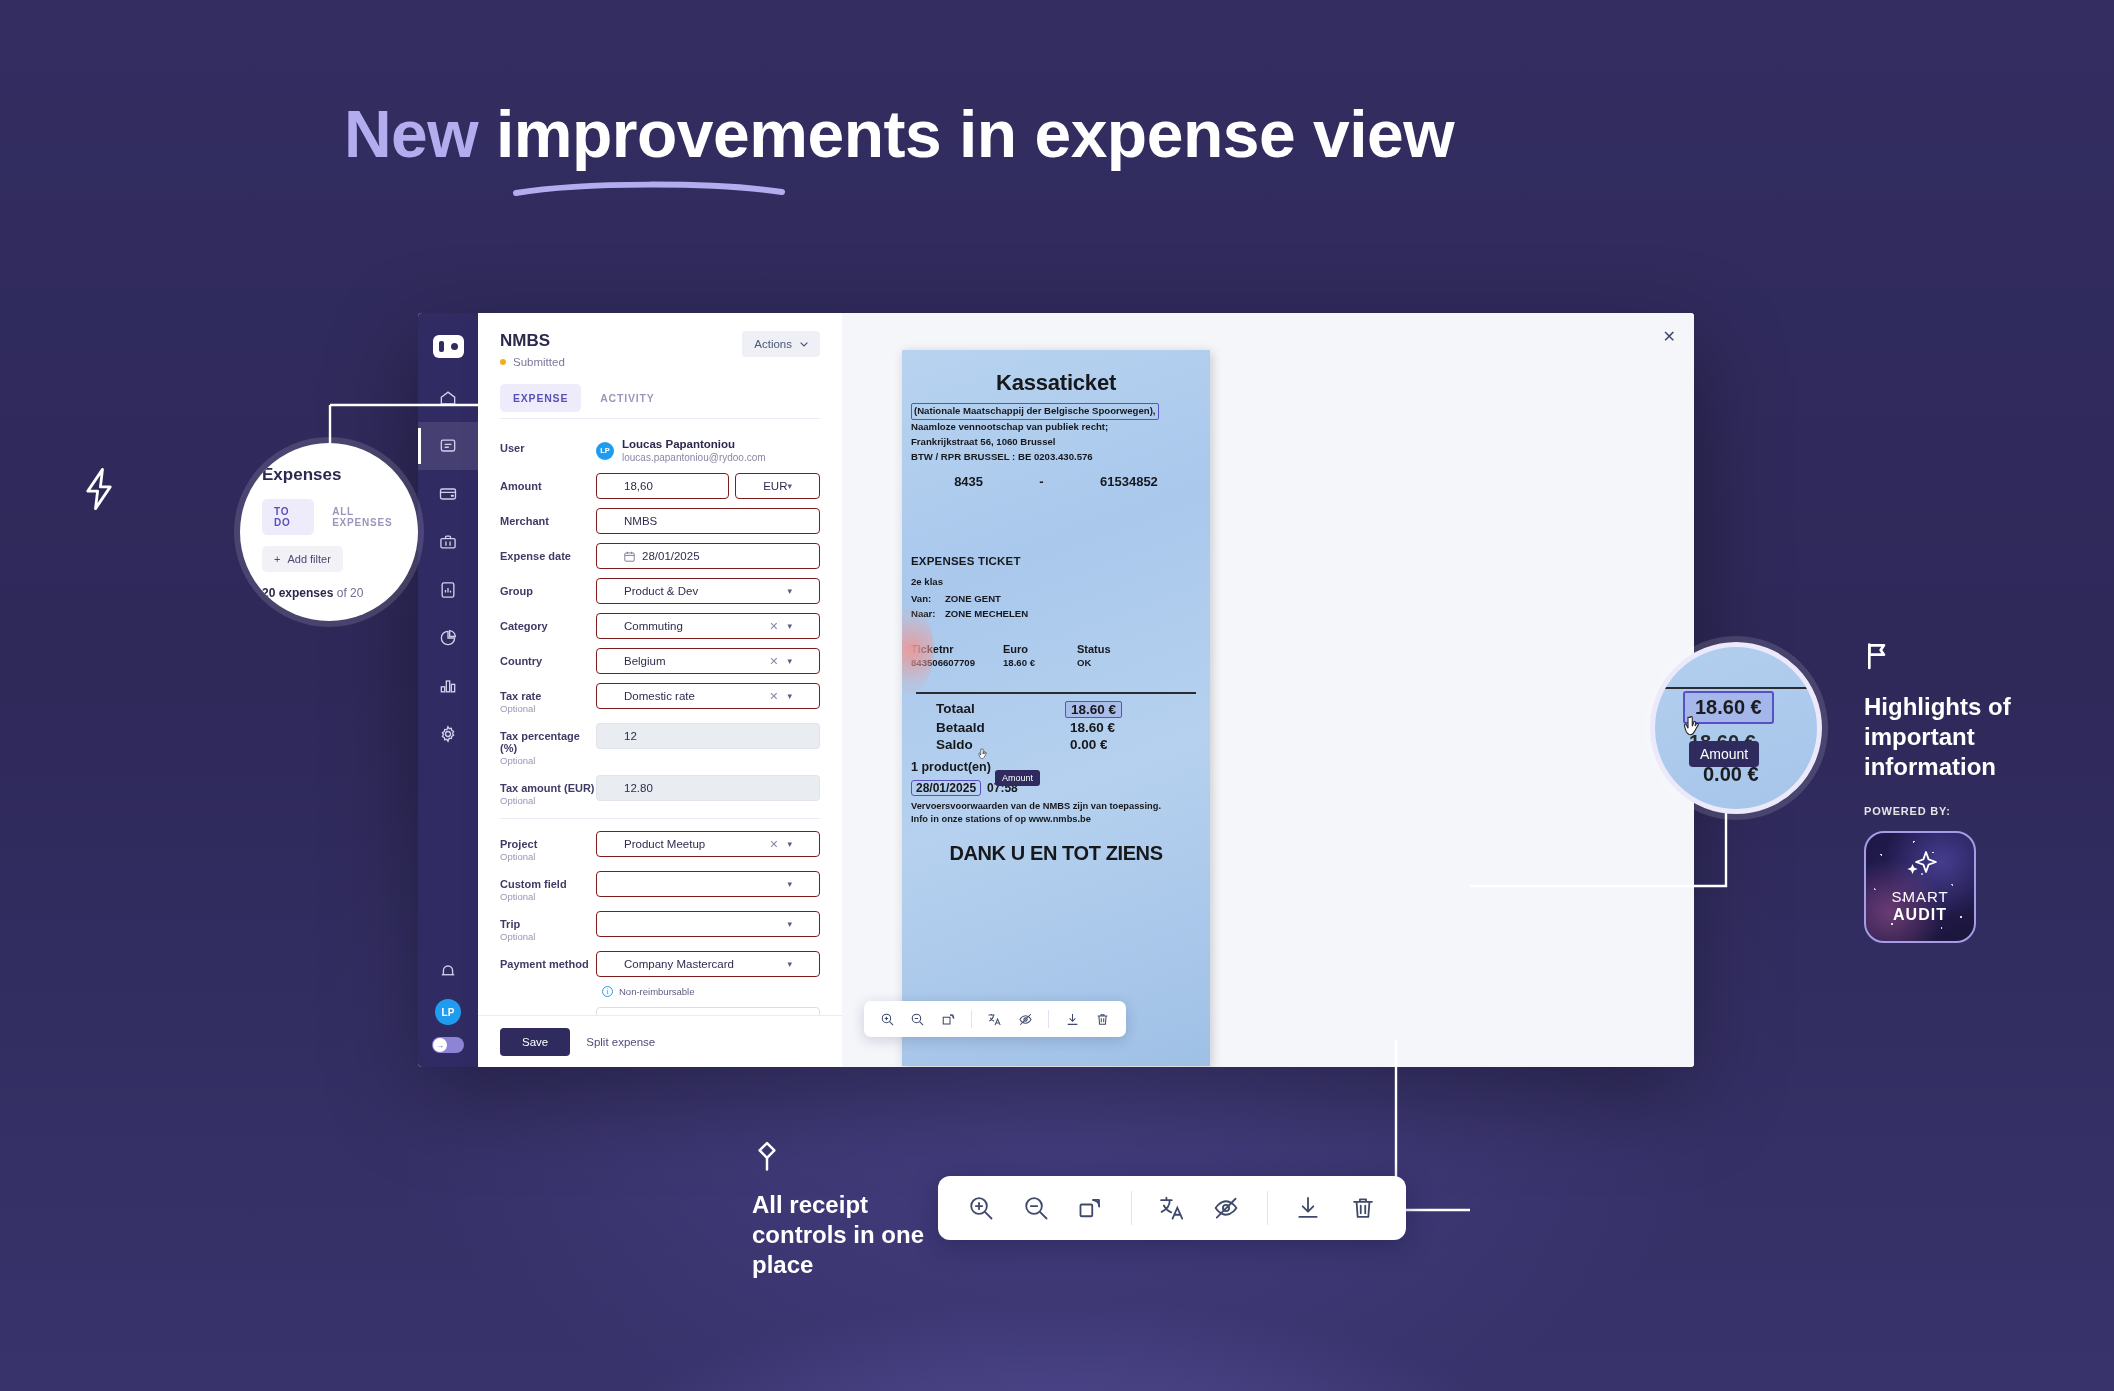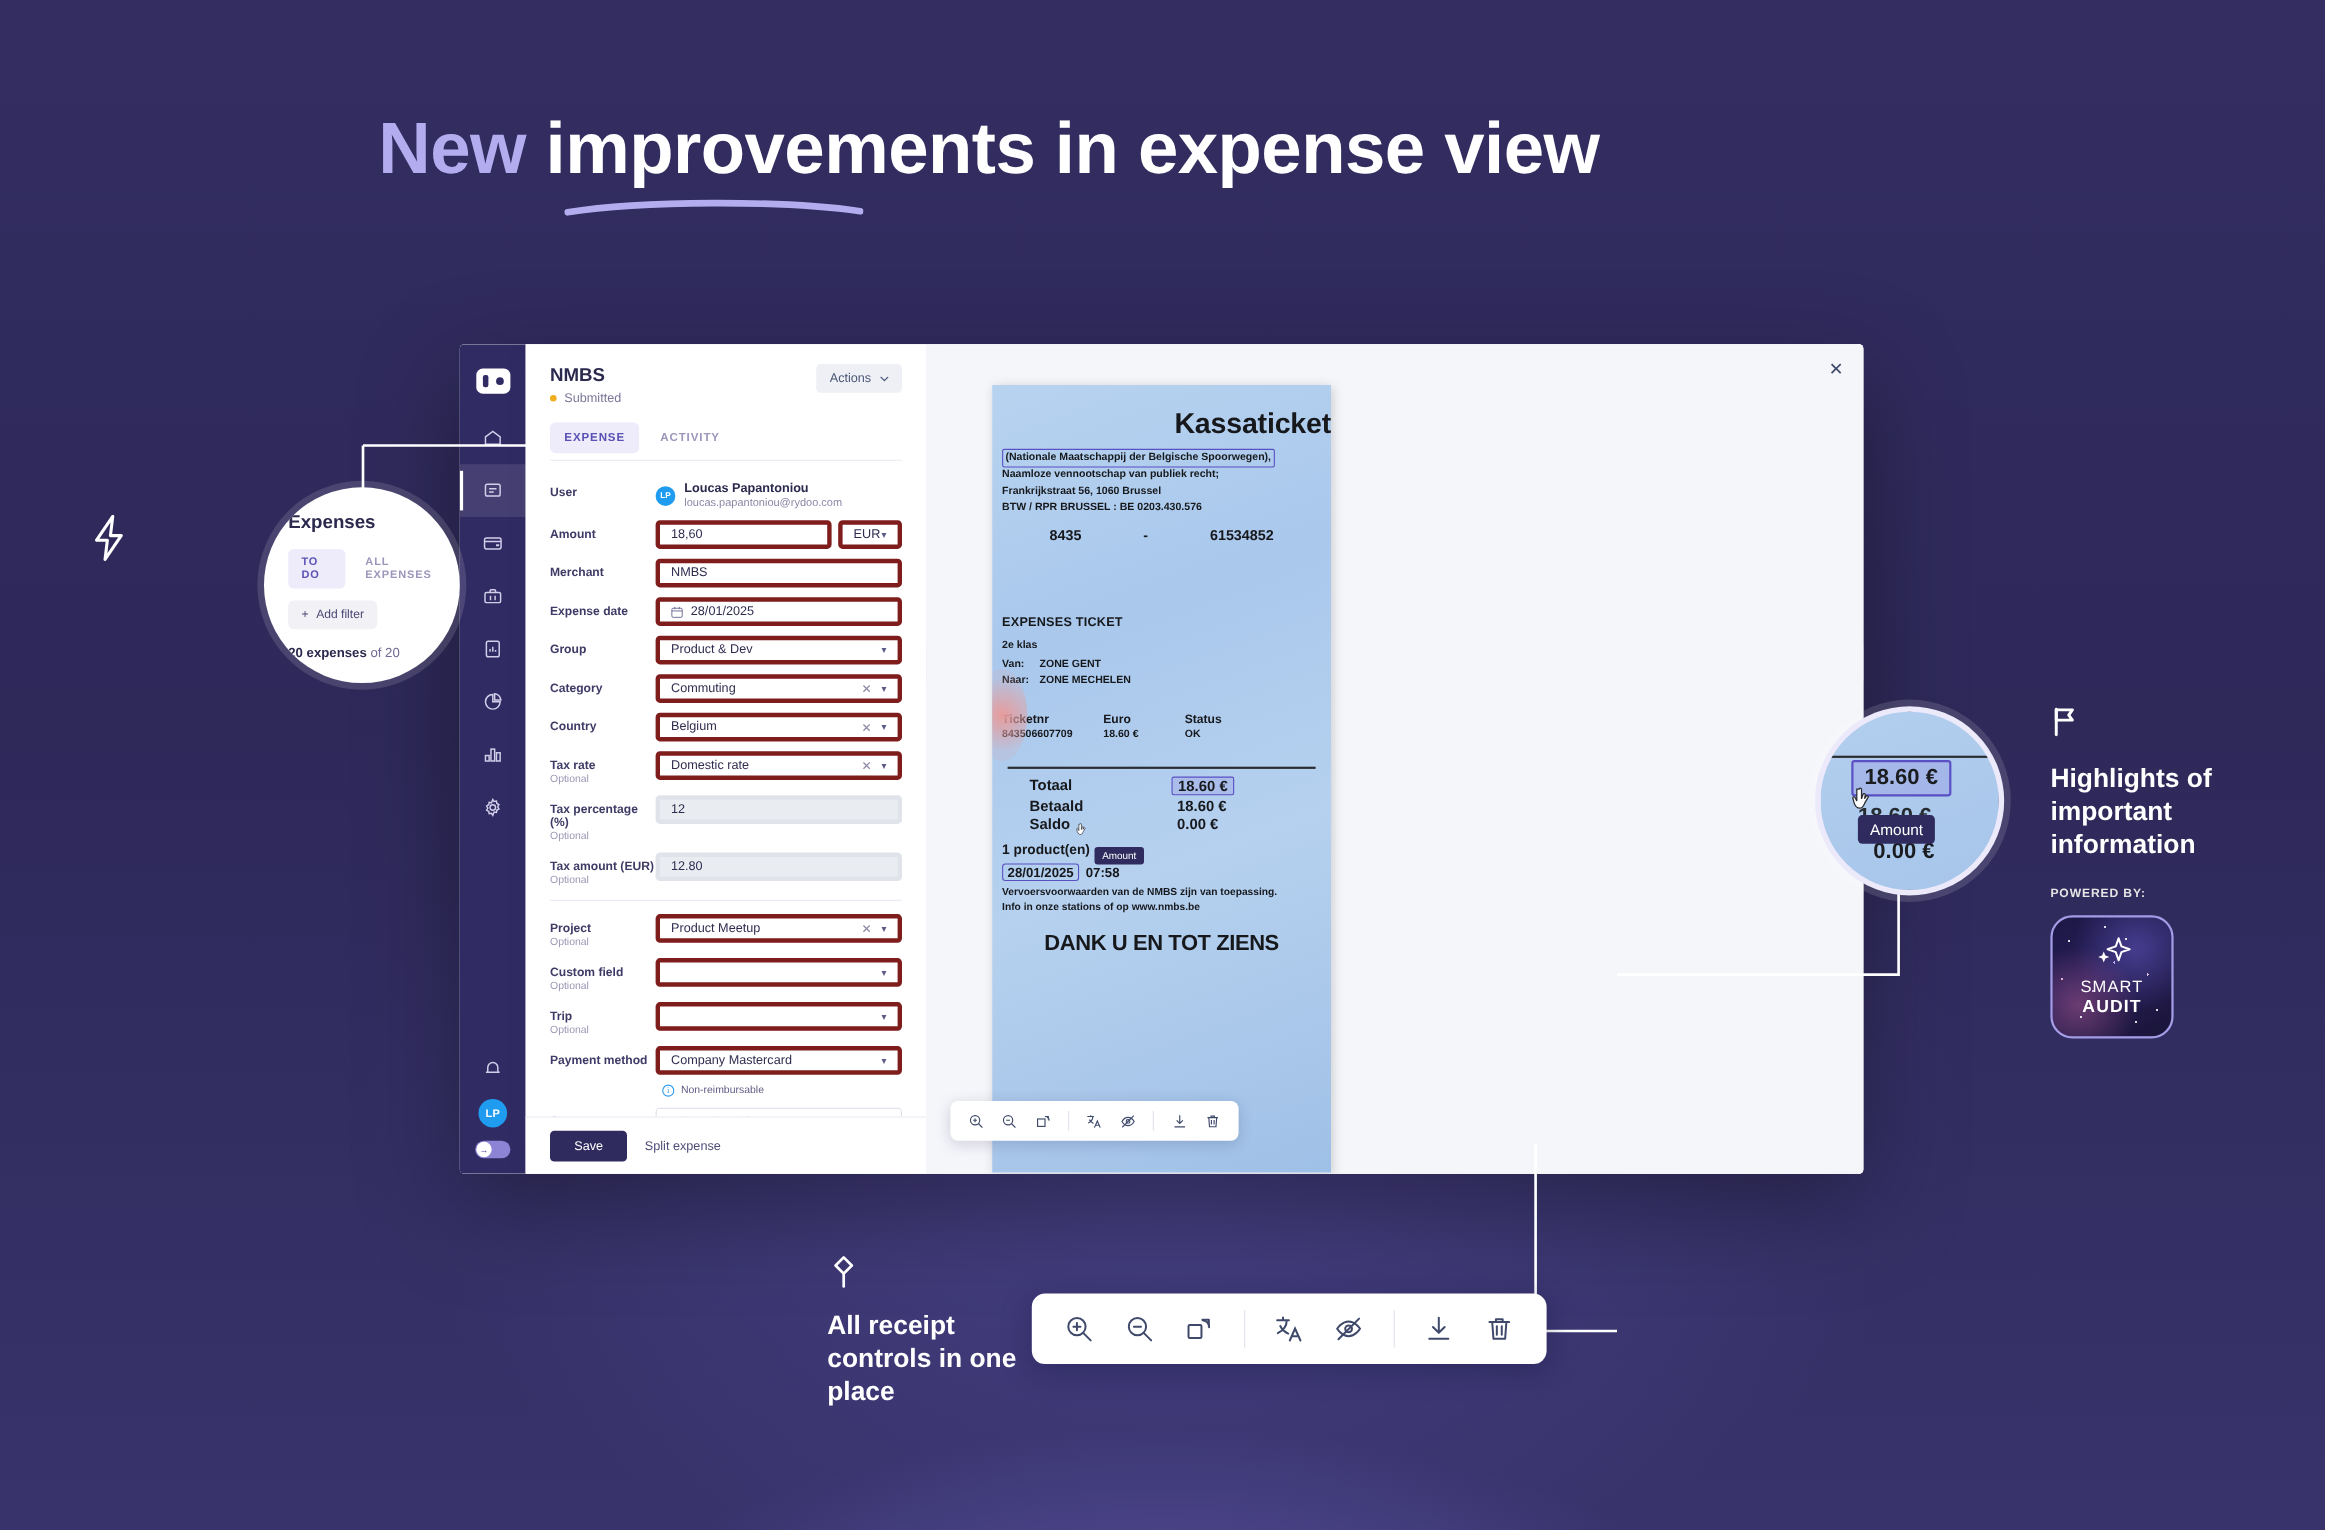--- a/index.html
+++ b/index.html
@@ -129,22 +129,22 @@
     color:#9b96bb; cursor:pointer; margin-bottom:6px;
   }
   .tab.active { background:#eeecfb; color:#5a51b5; border-radius:5px; }
   .form { padding:16px 22px 0 22px; }
   .frow { display:flex; align-items:flex-start; margin-bottom:9px; }
   .flabel { width:96px; flex:none; padding-top:7px; }
   .flabel .lb { font-size:11px; color:#3e3b66; font-weight:700; }
   .flabel .opt { font-size:9.5px; color:#9a97b4; margin-top:1px; }
   .fctl { flex:1; display:flex; gap:6px; }
   .inp {
-    flex:1; border:4px solid #7f1d1d; border-radius:4px; background:#fff; height:26px;
-    display:flex; align-items:center; padding:0 10px; font-size:11.5px; color:#2f2d4f; position:relative;
+    flex:1; border:1px solid #7f1d1d; border-radius:4px; background:#fff; height:26px;
+    display:flex; align-items:center; padding:0 27px; font-size:11.5px; color:#2f2d4f; position:relative;
   }
   .inp.readonly { background:#e9ecf1; border-color:#e0e3ea; }
   .inp.cur { flex:0 0 58px; justify-content:space-between; }
   .inp .chev { margin-left:auto; color:#5b5a86; font-size:9px; }
   .inp .clr { color:#8c89a8; font-size:11px; margin-left:auto; margin-right:9px; }
   .inp .clr + .chev { margin-left:0; }
   .inp .cal { margin-right:7px; color:#6f6c94; display:flex; }
   .usercell { display:flex; align-items:center; gap:8px; padding-top:2px; }
   .uav { width:18px;height:18px;border-radius:50%;background:#1f9cf0;color:#fff;font-size:7.5px;font-weight:700;
          display:flex;align-items:center;justify-content:center; }
@@ -172,21 +172,21 @@
   .receipt {
     position:absolute; left:60px; top:37px; width:308px; height:716px;
     background:linear-gradient(160deg,#b8d3f0 0%, #a9c8ec 30%, #b6d1ef 60%, #9fc0e6 100%);
     box-shadow: 2px 2px 10px rgba(0,0,0,0.18);
     overflow:hidden; font-family:"Liberation Sans", sans-serif; color:#16181c;
   }
   .receipt .pinkblob {
     position:absolute; left:-14px; top:258px; width:46px; height:84px; border-radius:50%;
     background:radial-gradient(circle,#e79c9c 0%, rgba(231,156,156,0.15) 70%);
   }
-  .r-title { text-align:right; font-size:26px; font-weight:700; margin-top:20px; letter-spacing:-0.2px; }
+  .r-title { text-align:center; font-size:22px; font-weight:700; margin-top:20px; letter-spacing:-0.2px; }
   .r-sub { font-size:9.6px; margin:7px 9px 0 9px; line-height:1.55; font-weight:600; }
   .r-hl-box { border:1.6px solid #5b4fc4; border-radius:2px; display:inline-block; padding:0 2px;text-align:center; }
   .r-nums { display:flex; justify-content:space-around; font-size:13px; font-weight:700; margin-top:10px; padding:0 24px; }
   .r-std { font-size:11.5px; font-weight:700; margin:66px 0 0 9px; letter-spacing:0.2px; }
   .r-line { font-size:9.6px; font-weight:700; margin:9px 0 0 9px; }
   .r-vannaar { margin:5px 0 0 9px; font-size:9.6px; font-weight:700; line-height:1.5; }
   .r-vannaar .lbl { display:inline-block; width:34px; }
   .r-tbl { margin:22px 0 0 9px; display:flex; font-size:11px; font-weight:700; }
   .r-tbl .c1 { width:92px; } .r-tbl .c2 { width:74px; } .r-tbl .c3 { width:70px; text-align:left;}
   .r-tbl2 { margin:2px 0 0 9px; display:flex; font-size:9.6px; font-weight:600; }

